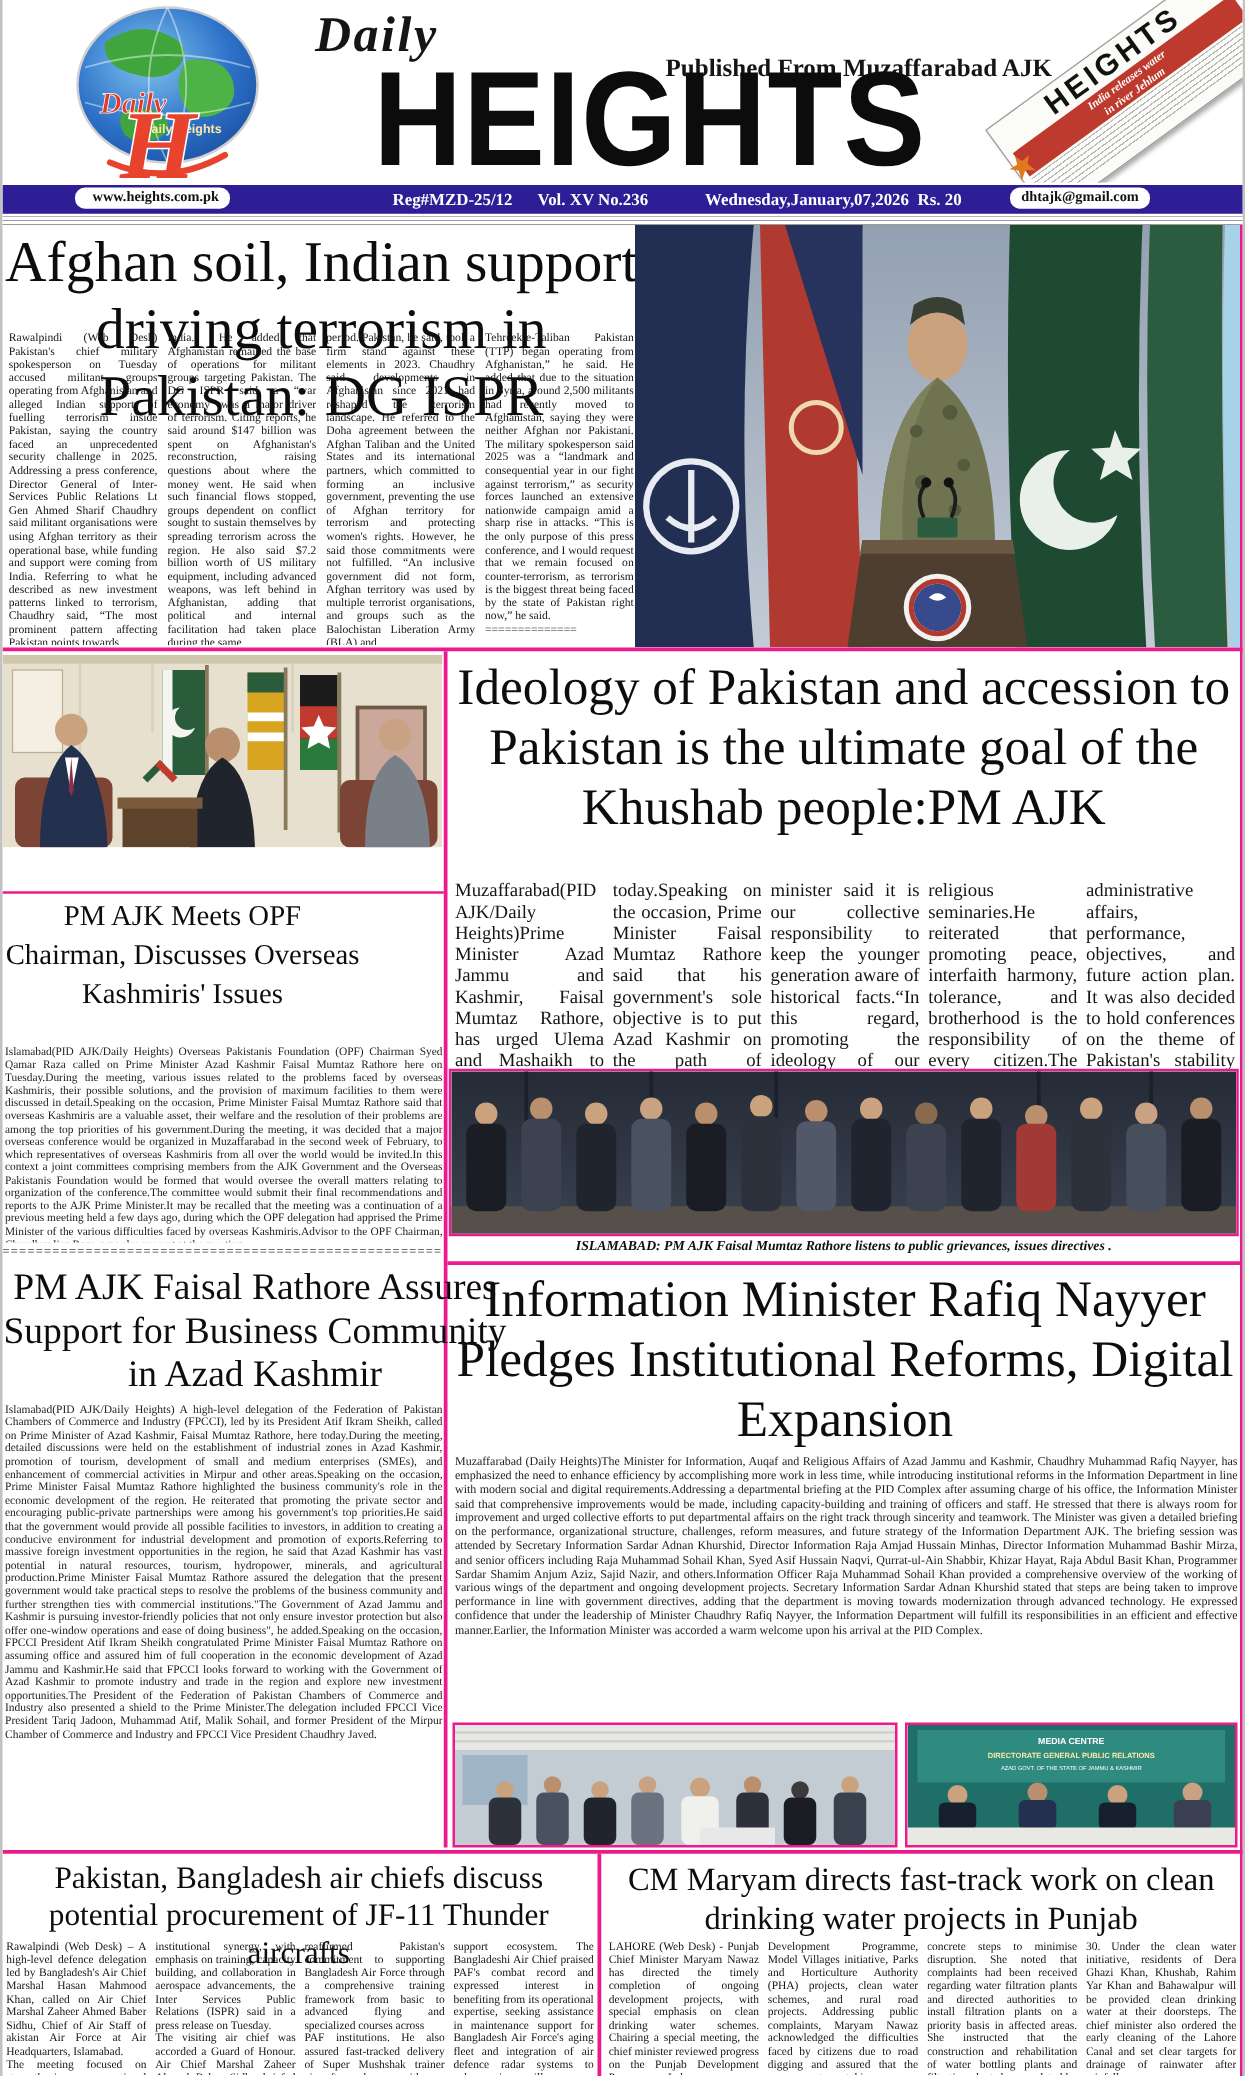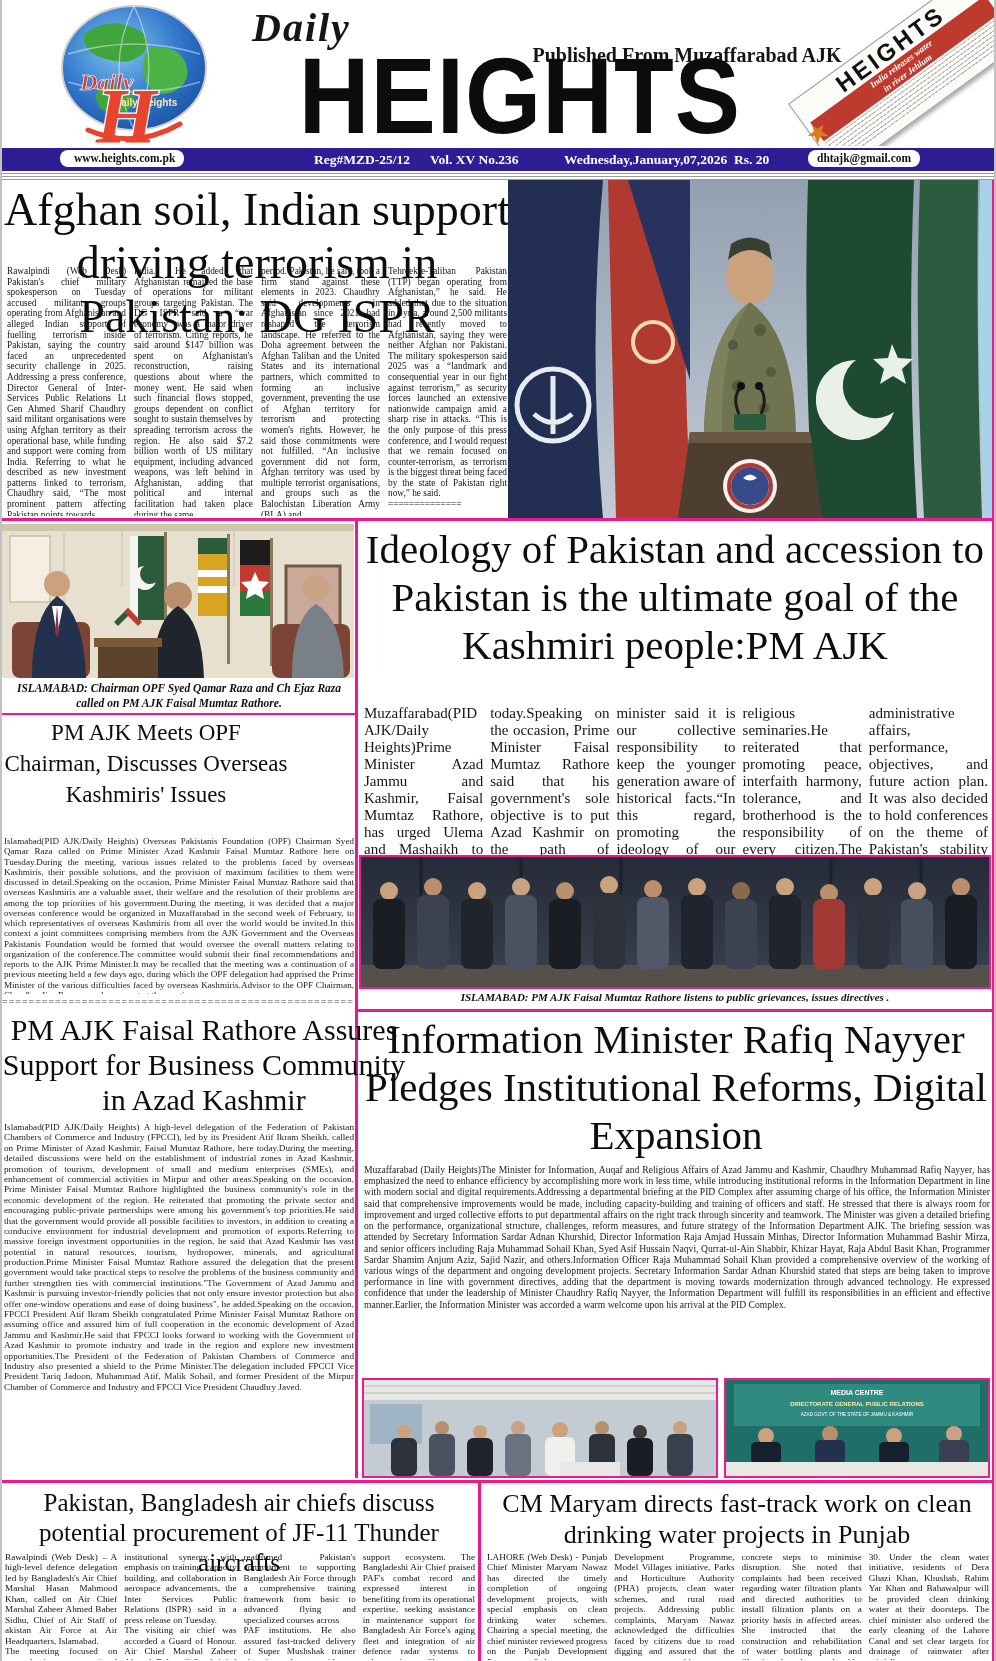--- a/index.html
+++ b/index.html
@@ -189,30 +189,29 @@
       <circle cx="176" cy="72" r="14" fill="#b98f6d"></circle>
       <path d="M150 154 q2 -58 26 -72 q24 14 26 72 Z" fill="#20242c"></path>
       <circle cx="314" cy="64" r="13" fill="#c9a283"></circle>
       <path d="M290 154 q0 -60 24 -74 q26 14 28 74 Z" fill="#7a8088"></path>
       <rect x="96" y="120" width="60" height="34" fill="#5d432c"></rect>
       <rect x="92" y="114" width="68" height="9" fill="#7a5a3a"></rect>
       <path d="M112 98 l14 -14 4 4 -14 14 Z" fill="#2a5c3c"></path>
         <path d="M140 98 l-14 -14 -4 4 14 14 Z" fill="#c03a30"></path>
     </svg>
   </div>
-  <div class="abs caption" style="left:2px;top:681px;width:350px;font-size:11.5px;line-height:1.3;">ISLAMABAD: Chairman OPF Syed Qamar Raza and Ch Ejaz Raza called on PM AJK Faisal Mumtaz Rathore.</div>
   <div class="abs pink" style="left:0;top:713px;width:353px;height:2px;"></div>
   <div class="abs headline" style="left:0;top:718px;width:288px;font-size:23px;line-height:1.34;">PM AJK Meets OPF Chairman, Discusses Overseas Kashmiris' Issues</div>
   <div class="abs body-just" style="left:2px;top:836px;width:350px;height:158px;font-size:9.1px;line-height:1.13;">Islamabad(PID AJK/Daily Heights) Overseas Pakistanis Foundation (OPF) Chairman Syed Qamar Raza called on Prime Minister Azad Kashmir Faisal Mumtaz Rathore here on Tuesday.During the meeting, various issues related to the problems faced by overseas Kashmiris, their possible solutions, and the provision of maximum facilities to them were discussed in detail.Speaking on the occasion, Prime Minister Faisal Mumtaz Rathore said that overseas Kashmiris are a valuable asset, their welfare and the resolution of their problems are among the top priorities of his government.During the meeting, it was decided that a major overseas conference would be organized in Muzaffarabad in the second week of February, to which representatives of overseas Kashmiris from all over the world would be invited.In this context a joint committees comprising members from the AJK Government and the Overseas Pakistanis Foundation would be formed that would oversee the overall matters relating to organization of the conference.The committee would submit their final recommendations and reports to the AJK Prime Minister.It may be recalled that the meeting was a continuation of a previous meeting held a few days ago, during which the OPF delegation had apprised the Prime Minister of the various difficulties faced by overseas Kashmiris.Advisor to the OPF Chairman, Chaudhry Ijaz Raza, was also present at the meeting.</div>
   <div class="abs sep" style="left:0;top:996px;width:352px;">============================================================</div>
 
   <div class="abs headline" style="left:0;top:1012px;width:404px;font-size:30px;line-height:1.17;">PM AJK Faisal Rathore Assures Support for Business Community in Azad Kashmir</div>
   <div class="abs body-just" style="left:2px;top:1122px;width:350px;height:340px;font-size:9.2px;line-height:1.13;">Islamabad(PID AJK/Daily Heights) A high-level delegation of the Federation of Pakistan Chambers of Commerce and Industry (FPCCI), led by its President Atif Ikram Sheikh, called on Prime Minister of Azad Kashmir, Faisal Mumtaz Rathore, here today.During the meeting, detailed discussions were held on the establishment of industrial zones in Azad Kashmir, promotion of tourism, development of small and medium enterprises (SMEs), and enhancement of commercial activities in Mirpur and other areas.Speaking on the occasion, Prime Minister Faisal Mumtaz Rathore highlighted the business community's role in the economic development of the region. He reiterated that promoting the private sector and encouraging public-private partnerships were among his government's top priorities.He said that the government would provide all possible facilities to investors, in addition to creating a conducive environment for industrial development and promotion of exports.Referring to massive foreign investment opportunities in the region, he said that Azad Kashmir has vast potential in natural resources, tourism, hydropower, minerals, and agricultural production.Prime Minister Faisal Mumtaz Rathore assured the delegation that the present government would take practical steps to resolve the problems of the business community and further strengthen ties with commercial institutions."The Government of Azad Jammu and Kashmir is pursuing investor-friendly policies that not only ensure investor protection but also offer one-window operations and ease of doing business", he added.Speaking on the occasion, FPCCI President Atif Ikram Sheikh congratulated Prime Minister Faisal Mumtaz Rathore on assuming office and assured him of full cooperation in the economic development of Azad Jammu and Kashmir.He said that FPCCI looks forward to working with the Government of Azad Kashmir to promote industry and trade in the region and explore new investment opportunities.The President of the Federation of Pakistan Chambers of Commerce and Industry also presented a shield to the Prime Minister.The delegation included FPCCI Vice President Tariq Jadoon, Muhammad Atif, Malik Sohail, and former President of the Mirpur Chamber of Commerce and Industry and FPCCI Vice President Chaudhry Javed.</div>
 
-  <div class="abs headline" style="left:360px;top:526px;width:626px;font-size:41px;line-height:1.17;">Ideology of Pakistan and accession to Pakistan is the ultimate goal of the Kashmiri people:PM AJK</div>
+  <div class="abs headline" style="left:360px;top:526px;width:626px;font-size:41px;line-height:1.17;">Ideology of Pakistan and accession to Pakistan is the ultimate goal of the Khushab people:PM AJK</div>
   <div class="abs cols" style="left:362px;top:676px;width:624px;height:176px;gap:7px;font-size:15px;line-height:1.13;margin-top:29px;">
     <div class="col">Muzaffarabad(PID AJK/Daily Heights)Prime Minister Azad Jammu and Kashmir, Faisal Mumtaz Rathore, has urged Ulema and Mashaikh to cooperate with the government in its efforts to promote interfaith harmony, social stability, and a culture of tolerance.The prime minister expressed these views while speaking to Chairman Ulema and Mashaikh Council Sahibzada Zulfiqar Ali and Vice Chairman Professor Dawood Naqshbandi, who called on him here</div>
     <div class="col">today.Speaking on the occasion, Prime Minister Faisal Mumtaz Rathore said that his government's sole objective is to put Azad Kashmir on the path of development and prosperity. “The government's focus is not limited to administrative reforms alone; addressing the daily problems of the people, maintaining peace and order, educating the youth, and creating better opportunities for them are among our top priorities,” he added.The prime</div>
     <div class="col">minister said it is our collective responsibility to keep the younger generation aware of historical facts.“In this regard, promoting the ideology of our forefathers is the need of the hour,” he remarked. He said that the ideology of Pakistan and accession to Pakistan is the ultimate goal of the Kashmiri people.The prime minister assured the delegation that practical steps would be taken to resolve issues faced by Imams and students studying in</div>
     <div class="col">religious seminaries.He reiterated that promoting peace, interfaith harmony, tolerance, and brotherhood is the responsibility of every citizen.The prime minister further emphasized the need to promote knowledge, skills, and moral training so that they may become strong pillars of social and national development. During the meeting, Chairman Ulema and Mashaikh Council Sahibzada Zulfiqar Ali briefed the prime minister in detail on the council's</div>
     <div class="col">administrative affairs, performance, objectives, and future action plan. It was also decided to hold conferences on the theme of Pakistan's stability and the role of Ulema and Mashaikh in the Kashmir freedom movement.Issues related to mosques and religious institutions were discussed in detail. Moreover, special emphasis was placed on further activating the role of Ulema and Mashaikh in promoting interfaith religious harmony.
 ==========</div>
   </div>
 
   <div class="abs photo-frame" style="left:357px;top:855px;width:632px;height:134px;">

